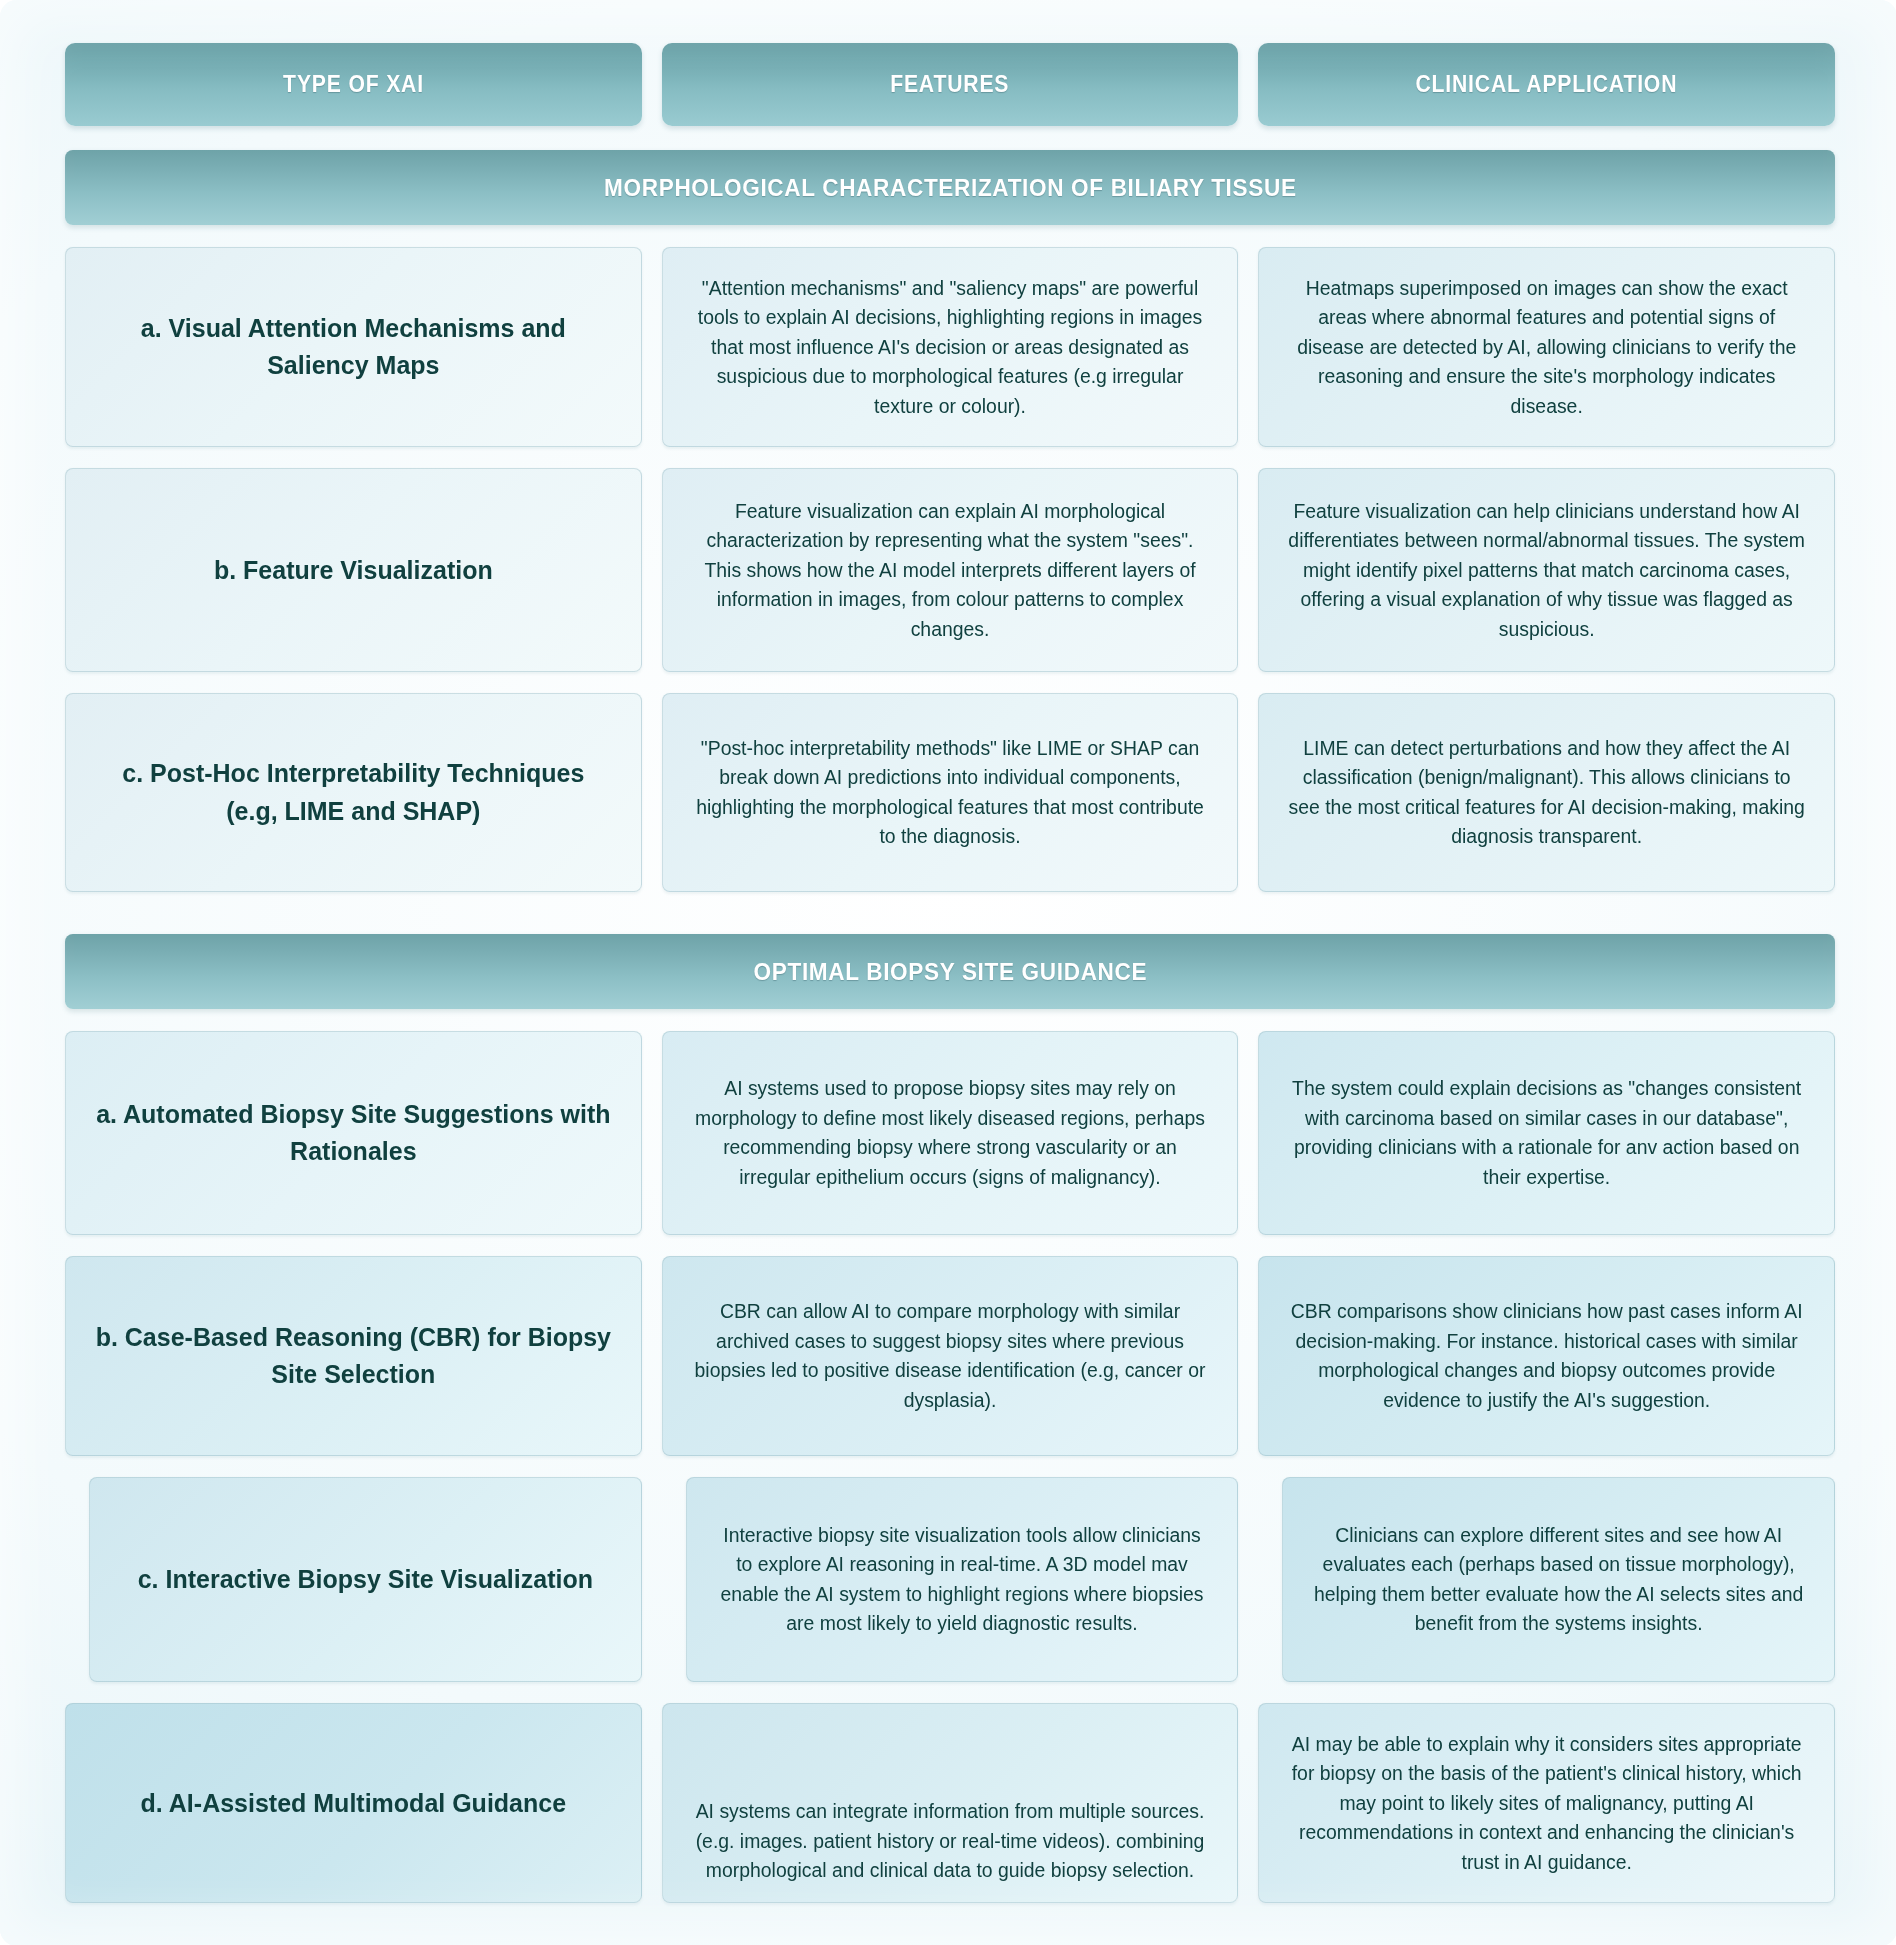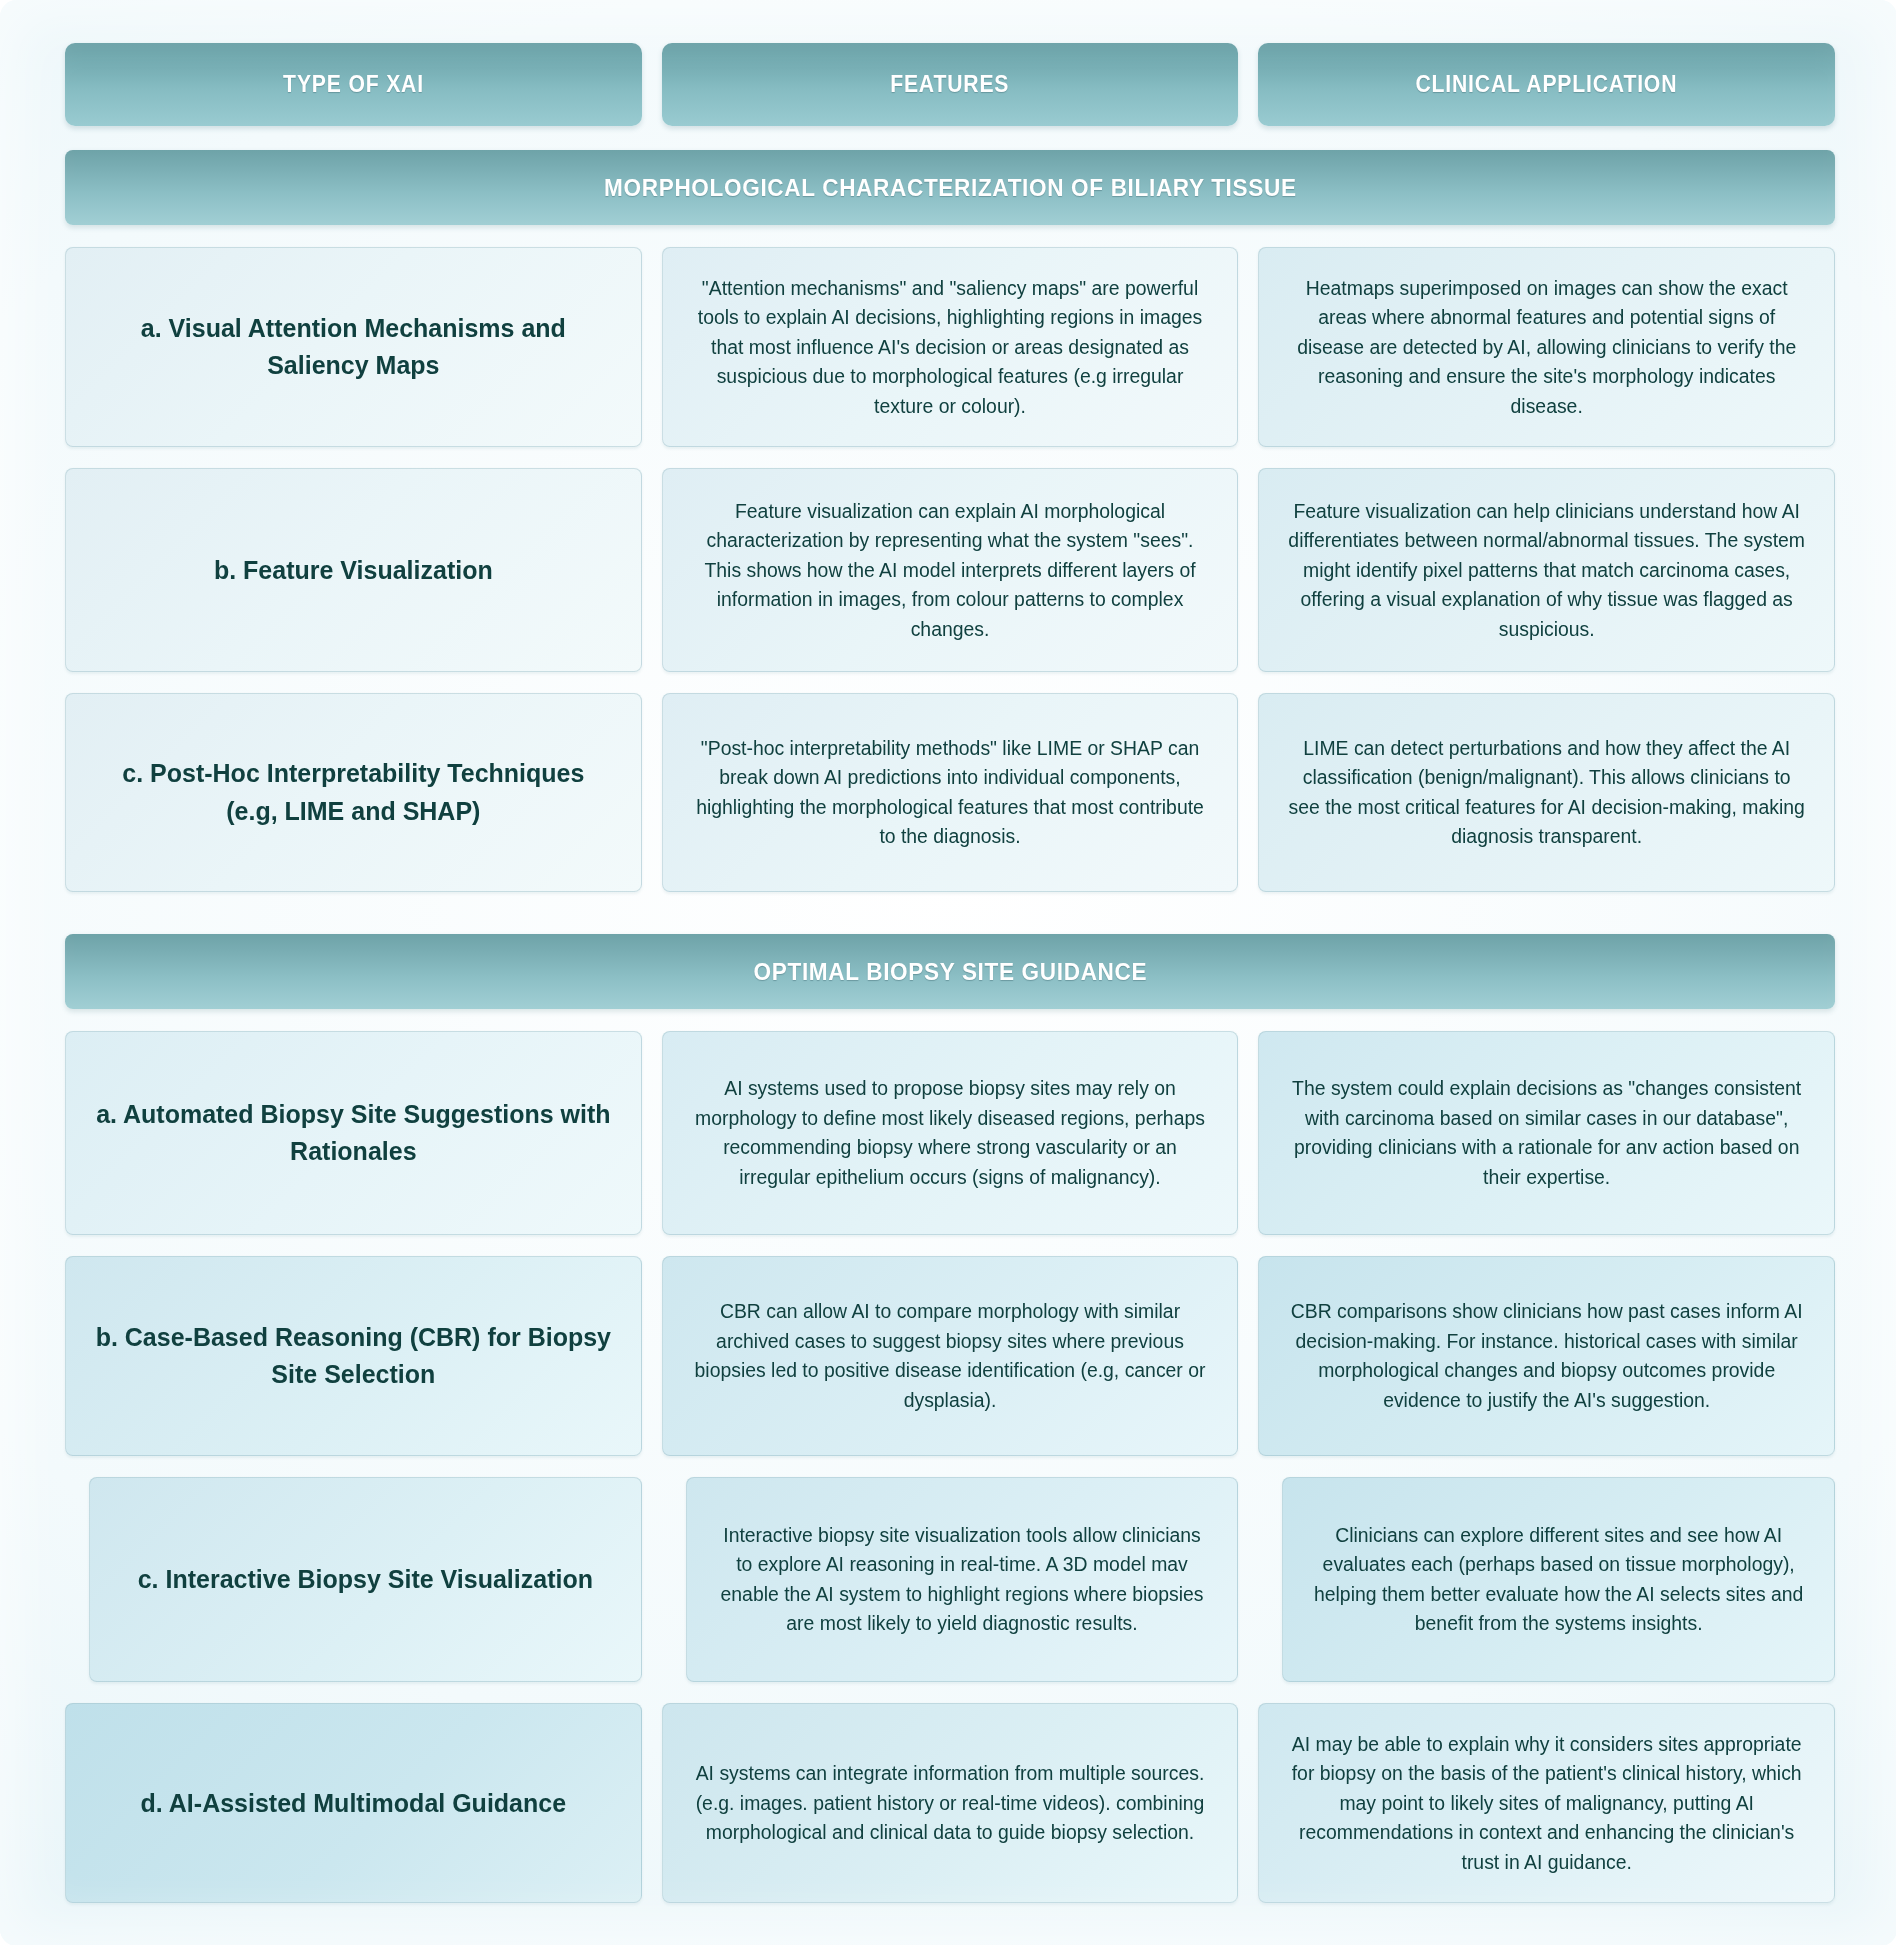--- a/index.html
+++ b/index.html
@@ -125,21 +125,21 @@
   
   .row.tint-1 .cell.c1 { background: linear-gradient(135deg, #dceef4 0%, #e6f4f8 50%, #eff9fb 100%); }
   .row.tint-1 .cell.c2 { background: linear-gradient(135deg, #d8ecf3 0%, #e3f3f7 50%, #edf8fb 100%); }
   .row.tint-1 .cell.c3 { background: linear-gradient(135deg, #cfe8f0 0%, #dcf0f5 50%, #eaf7fa 100%); }
 
   .row.tint-2 .cell.c1 { background: linear-gradient(135deg, #cfe7ef 0%, #dcf0f5 55%, #e9f7fa 100%); }
   .row.tint-2 .cell.c2 { background: linear-gradient(135deg, #cee7ef 0%, #dbeff5 55%, #e8f6fa 100%); }
   .row.tint-2 .cell.c3 { background: linear-gradient(135deg, #c7e4ed 0%, #d6edf3 55%, #e5f5f9 100%); }
 
   .row.tint-3 .cell.c1 { background: linear-gradient(135deg, #bfe0ea 0%, #cbe7ef 55%, #dcf0f5 100%); }
-  .row.tint-3 .cell.c2 { background: linear-gradient(135deg, #cde6ee 0%, #dbeff4 55%, #e9f7fa 100%); }
+  .row.tint-3 .cell.c2 { background: linear-gradient(135deg, #cde6ee 0%, #dbeff4 55%, #e9f7fa 100%); align-items: flex-end; }
   .row.tint-3 .cell.c3 { background: linear-gradient(135deg, #cfe8f0 0%, #dff1f6 55%, #eef8fb 100%); }
 
   .cell .text {
     color: #10403f;
     font-size: 19.4px;
     line-height: 1.52;
     text-align: center;
     font-weight: 500;
   }
 

